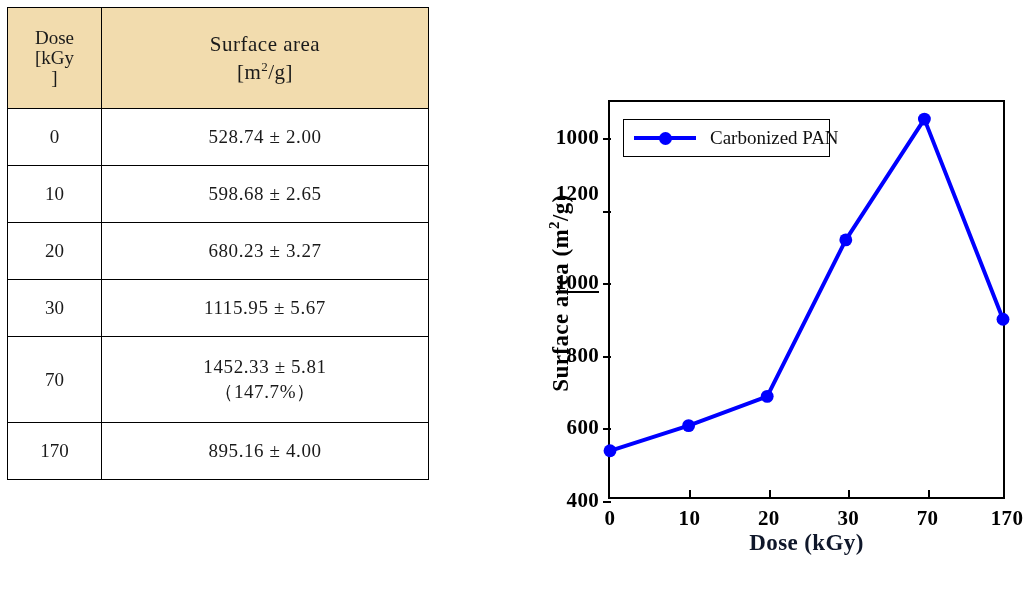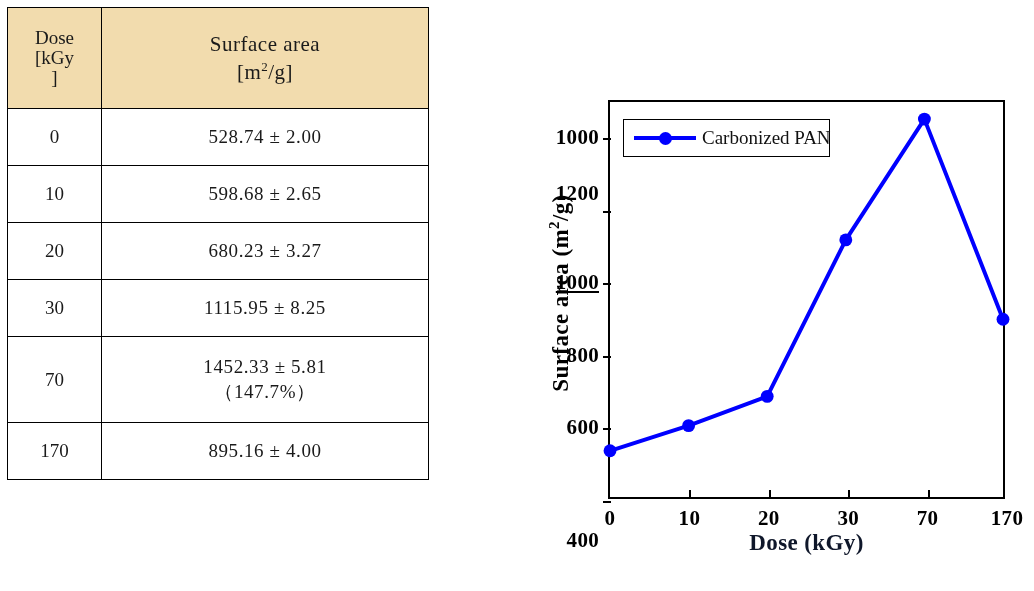--- a/index.html
+++ b/index.html
@@ -204,21 +204,21 @@
     height: 13px;
     margin-left: -6.5px;
     margin-top: -6.5px;
     border-radius: 50%;
     background: #0000ff;
   }
   #legend-label {
     font-size: 19px;
     font-family: "Liberation Serif", serif;
     color: #111111;
-    margin-left: 6px;
+    margin-left: 14px;
     white-space: nowrap;
   }
   #series-svg {
     position: absolute;
     left: 0;
     top: 0;
     width: 100%;
     height: 100%;
     overflow: visible;
   }
@@ -260,21 +260,21 @@
         </tr>
         <tr>
           <td class="dose-cell">20</td>
           <td class="area-cell">
             <span class="sub-line">680.23 ± 3.27</span>
           </td>
         </tr>
         <tr>
           <td class="dose-cell">30</td>
           <td class="area-cell">
-            <span class="sub-line">1115.95 ± 8.25</span>
+            <span class="sub-line">1115.95 ± 5.67</span>
           </td>
         </tr>
         <tr class="tall">
           <td class="dose-cell">70</td>
           <td class="area-cell">
             <span class="sub-line">1452.33 ± 5.81</span>
             <span class="sub-line">（147.7%）</span>
           </td>
         </tr>
         <tr>
@@ -288,21 +288,21 @@
 </div>
 
 <div id="chart">
 
   <div id="y-axis-title"><span>Surface area (m</span><span class="sup">2</span><span>/g)</span></div>
 
   <div id="plot-frame">
 
     <div id="y-ticks">
         <div class="y-tick-mark" style="top: 399px;"></div>
-        <div class="y-tick-label" style="top: 399px; margin-top: 40px;">400</div>
+        <div class="y-tick-label" style="top: 399px;">400</div>
         <div class="y-tick-mark" style="top: 326.455px;"></div>
         <div class="y-tick-label" style="top: 326.455px;">600</div>
         <div class="y-tick-mark" style="top: 253.909px;"></div>
         <div class="y-tick-label" style="top: 253.909px;">800</div>
         <div class="y-tick-mark" style="top: 181.364px;"></div>
         <div class="y-tick-label" style="top: 181.364px; text-decoration: underline;">1000</div>
         <div class="y-tick-mark" style="top: 108.818px;"></div>
         <div class="y-tick-label" style="top: 92px;">1200</div>
         <div class="y-tick-mark" style="top: 36.2727px;"></div>
         <div class="y-tick-label" style="top: 36.2727px;">1000</div>

